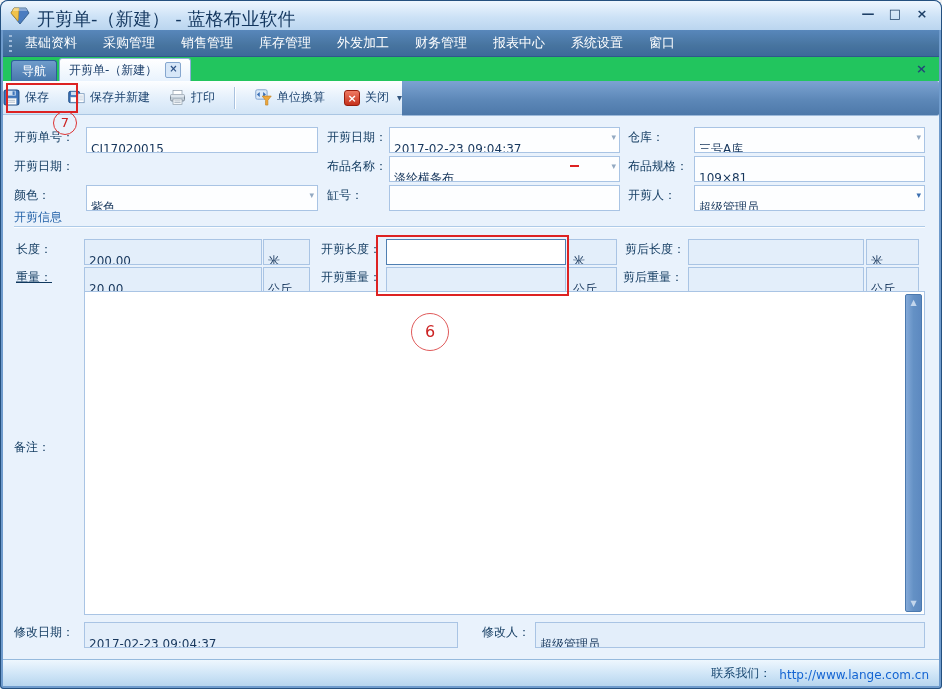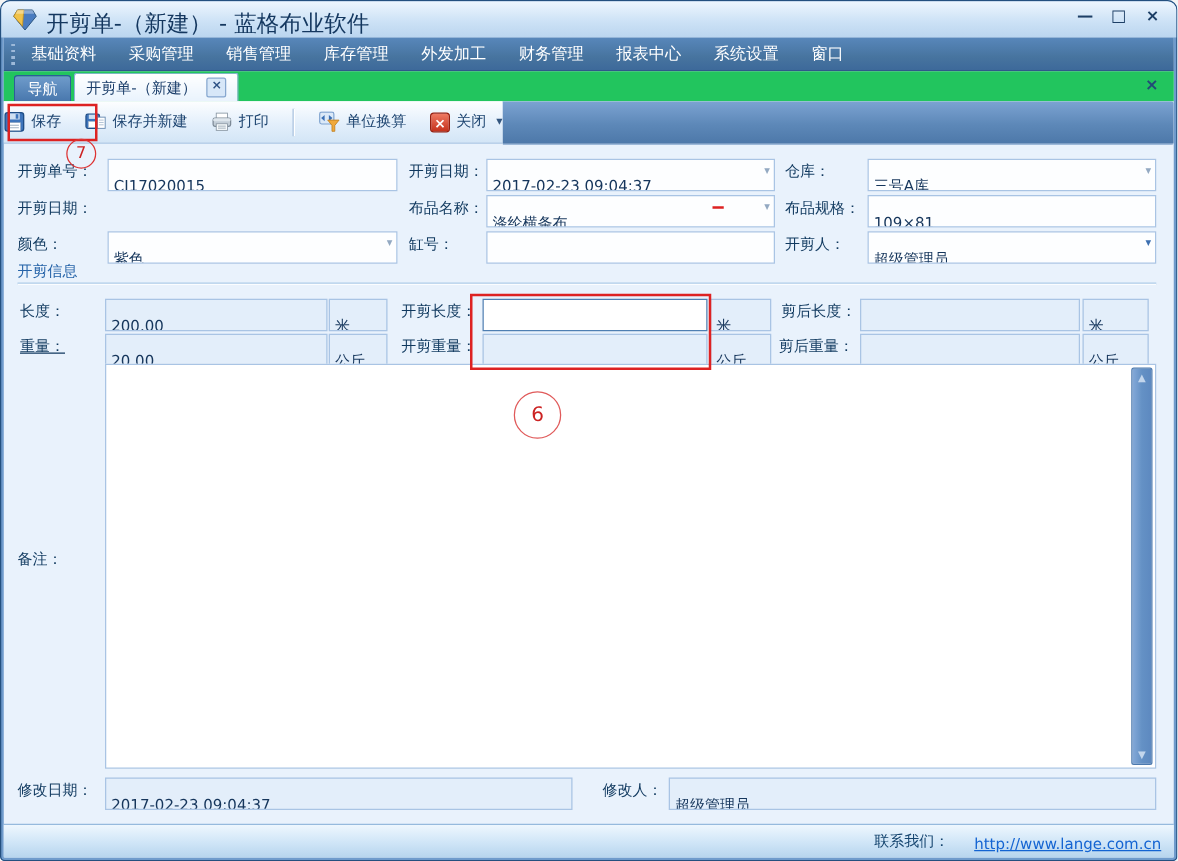--- a/index.html
+++ b/index.html
@@ -55,21 +55,21 @@
   .remark-box{position:absolute;left:84px;top:291px;width:841px;height:324px;background:#ffffff;border:1px solid #a9c4e4;box-sizing:border-box;}
   .vscroll{position:absolute;right:2px;top:2px;bottom:2px;width:17px;border-radius:2px;
            background:linear-gradient(90deg,#84a9d8,#6491c5 50%,#5d89c0);border:1px solid #4b79ae;box-sizing:border-box;}
   .vscroll .up,.vscroll .dn{position:absolute;left:0;width:100%;text-align:center;font-size:8px;color:#c3d6ec;}
   .vscroll .up{top:3px;} .vscroll .dn{bottom:3px;}
   
   .statusbar{position:absolute;left:3px;right:3px;bottom:3px;height:26px;border-top:1px solid #96badd;
              background:linear-gradient(#eef7fe,#cfe5f7 55%,#b7d5ee);font-size:12px;color:#15456f;}
   .status-left{position:absolute;left:12px;top:5px;white-space:pre;}
   .status-right{position:absolute;right:10px;top:5px;display:flex;gap:8px;align-items:flex-end;}
-  .weblink{color:#1464d2;text-decoration:underline;cursor:pointer;margin-left:12px;}
+  .weblink{color:#1464d2;cursor:pointer;}
   
   .ann{position:absolute;pointer-events:none;}
   .ann-rect{border:2px solid #dd2222;box-sizing:border-box;}
   .ann-circle{border:1.5px solid #dd3333;border-radius:50%;color:#cc2222;text-align:center;box-sizing:border-box;}
 </style>
 </head>
 <body>
 
 <div class="window">
 

